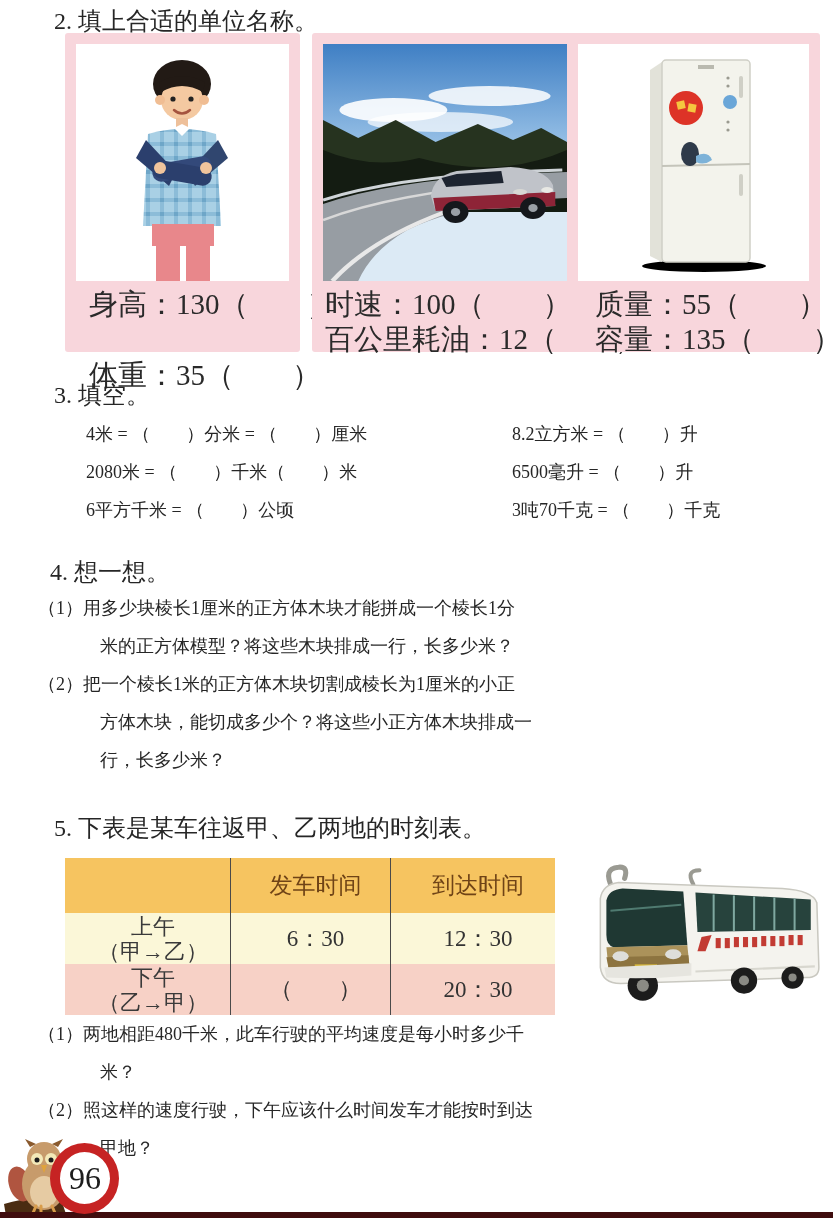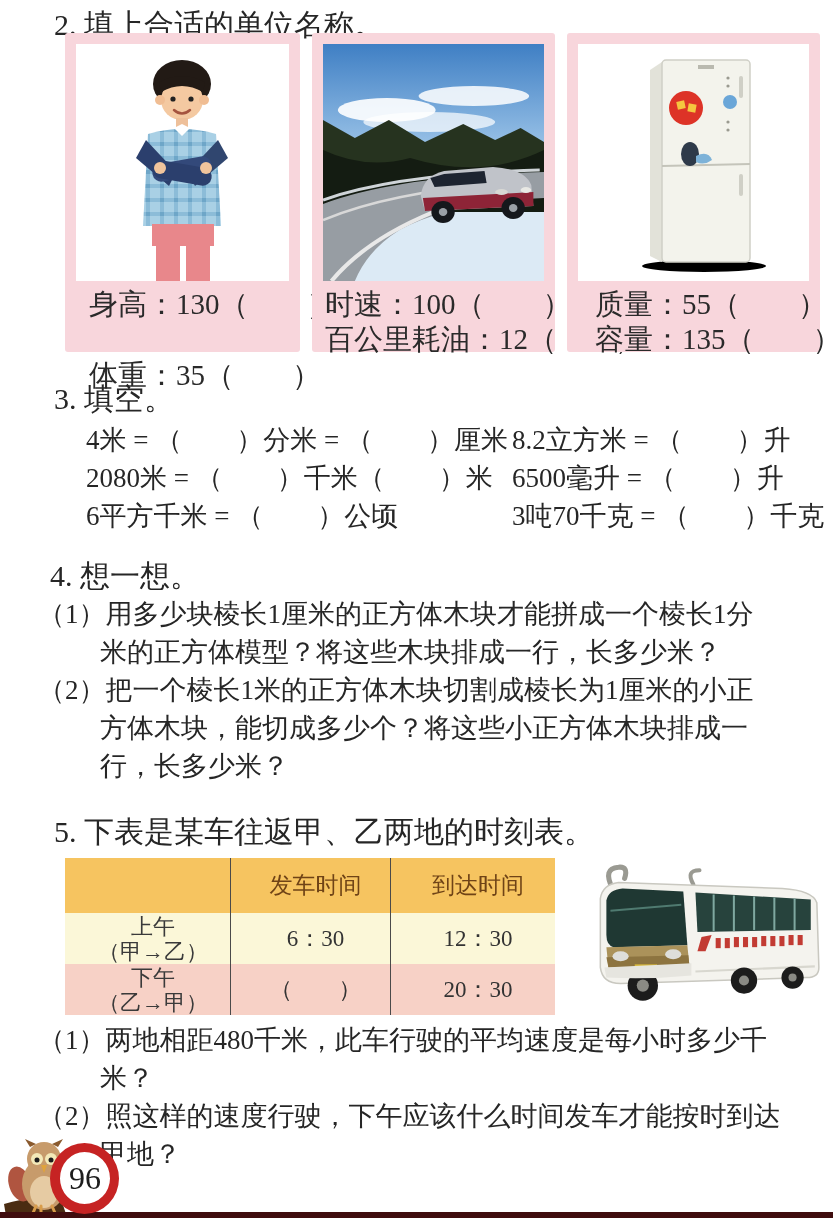--- a/index.html
+++ b/index.html
@@ -3,22 +3,22 @@
 <meta charset="utf-8">
 <style>
   html,body{margin:0;padding:0;background:#e9e9e9;}
   .page{
     position:relative;width:833px;height:1218px;margin:0 auto;
     background:#ffffff;overflow:hidden;
     font-family:"Liberation Serif","DejaVu Serif",serif;
     color:#262626;
   }
   .abs{position:absolute;}
-  .sec-title{font-size:30px;white-space:nowrap;}
-  .q-line{font-size:27px;white-space:nowrap;}
+  .sec-title{font-size:24px;white-space:nowrap;}
+  .q-line{font-size:18px;white-space:nowrap;}
 
   
   .card{position:absolute;top:33px;height:319px;background:#f8d6dc;border-radius:3px;}
   .card .photo{position:absolute;left:11px;right:11px;top:11px;height:237px;background:#fff;overflow:hidden;}
   .card .photo svg{display:block;width:100%;height:100%;}
   .cap{position:absolute;font-size:29px;white-space:nowrap;color:#2a2a2a;}
 
   
   .timetable{
     position:absolute;left:65px;top:858px;width:490px;height:157px;
@@ -84,21 +84,21 @@
           <circle cx="130" cy="124" r="6" fill="#f0c49c"></circle>
         <rect x="76" y="180" width="62" height="22" fill="#e8878b"></rect>
         <rect x="80" y="200" width="24" height="37" fill="#e8878b"></rect>
         <rect x="110" y="200" width="24" height="37" fill="#e8878b"></rect>
       </svg>
     </div>
     <div class="cap" style="left:24px;top:252px;">身高：130（　　）</div>
     <div class="cap" style="left:24px;top:287px;margin-top:36px;">体重：35（　　）</div>
   </div>
 
-  <div class="card" style="left:312px;width:243px;">
+  <div class="card" style="left:312px;width:266px;">
     <div class="photo">
       <svg viewBox="0 0 208 237" preserveAspectRatio="none">
         <defs>
           <linearGradient id="skyGrad" x1="0" y1="0" x2="0" y2="1">
             <stop offset="0" stop-color="#3f7fc4"></stop>
               <stop offset="0.45" stop-color="#9cc4e8"></stop>
               <stop offset="0.62" stop-color="#dceaf5"></stop>
           </linearGradient>
         </defs>
         <rect width="208" height="237" fill="url(#skyGrad)"></rect>

